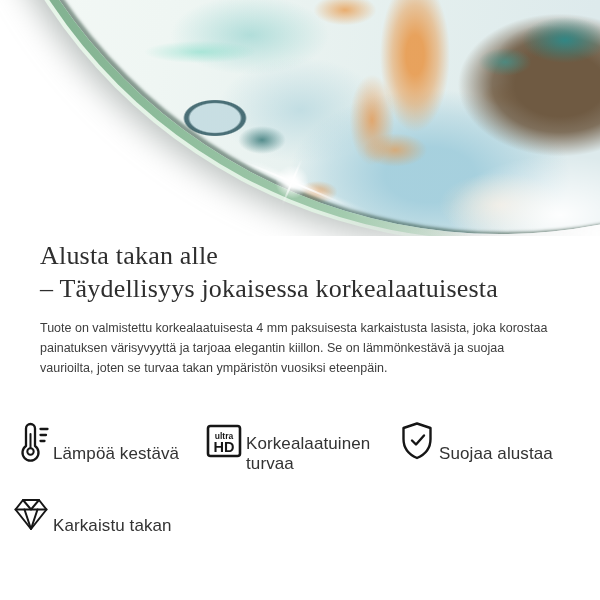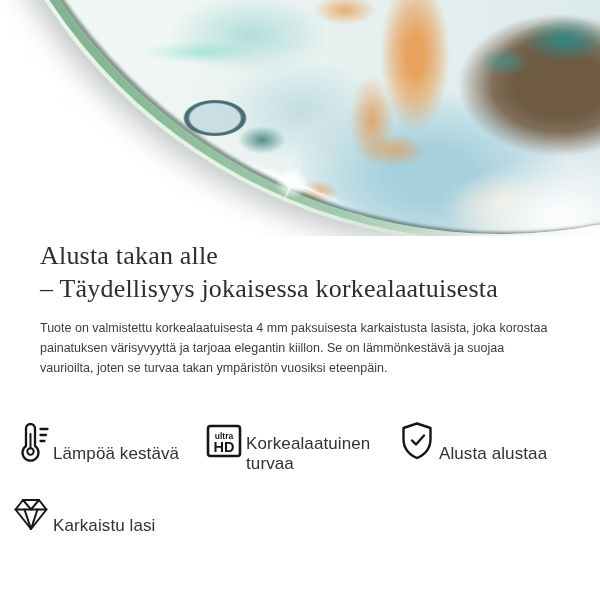--- a/index.html
+++ b/index.html
@@ -118,32 +118,32 @@
         <div class="f-label">Korkealaatuinen turvaa</div>
       </div>
 
       <div class="feature">
         <div class="icon-box">
           <svg width="44" height="44" viewBox="0 0 44 44" fill="none" stroke="#161616" stroke-width="2.4" stroke-linecap="round" stroke-linejoin="round">
             <path d="M22 4.5 L35.5 9 V20 C35.5 29.5 29.5 35.8 22 39 C14.5 35.8 8.5 29.5 8.5 20 V9 Z"></path>
             <path d="M17 21.5 L21 25.5 L29 16.5"></path>
           </svg>
         </div>
-        <div class="f-label">Alusta alustaa</div>
+        <div class="f-label">Suojaa alustaa</div>
       </div>
 
       <div class="feature">
         <div class="icon-box">
           <svg width="44" height="44" viewBox="0 0 44 44" fill="none" stroke="#161616" stroke-width="2" stroke-linecap="round" stroke-linejoin="round">
             <path d="M14 9 H30 L37.5 18.5 L22 38 L6.5 18.5 Z"></path>
             <path d="M6.5 18.5 H37.5"></path>
             <path d="M14 9 L22 18.5 L30 9"></path>
             <path d="M15.5 18.5 L22 38 M28.5 18.5 L22 38"></path>
           </svg>
         </div>
-        <div class="f-label">Karkaistu lasi</div>
+        <div class="f-label">Karkaistu takan</div>
       </div>
 
 
 
     </div>
   </main>
 </div>
 
 </body></html>

